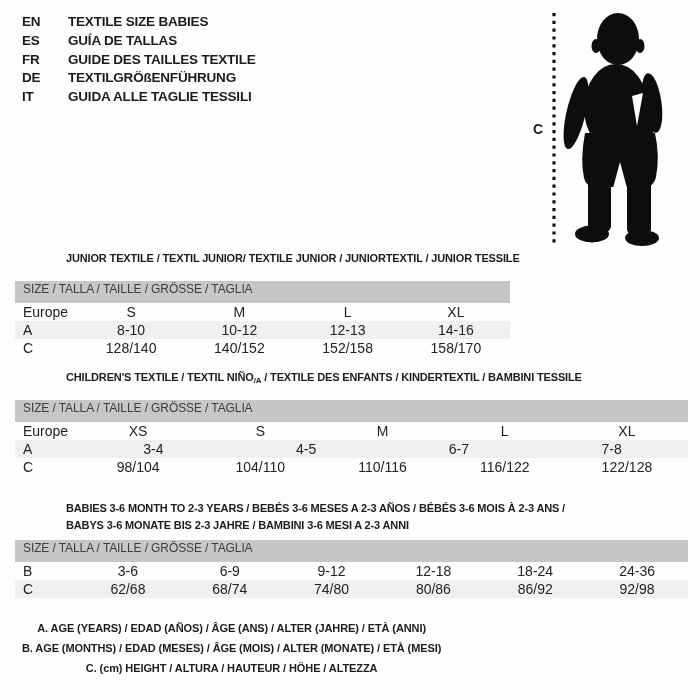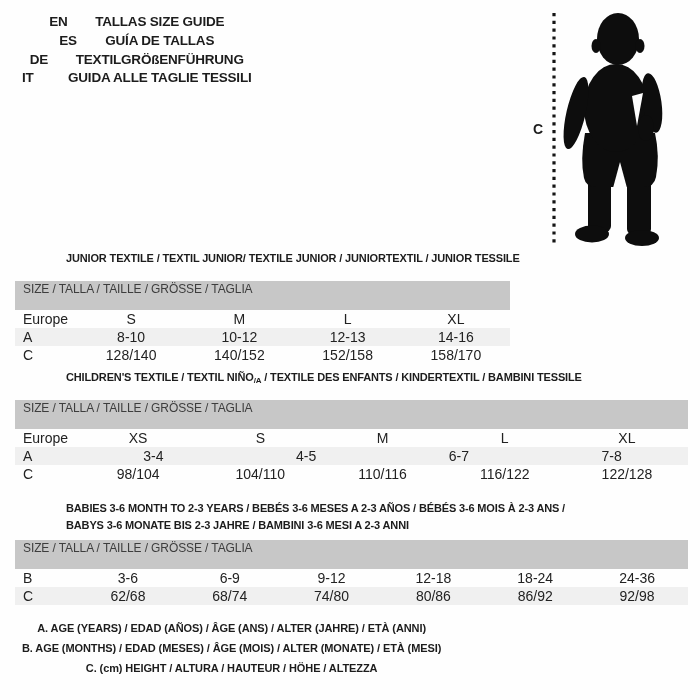--- a/index.html
+++ b/index.html
@@ -10,61 +10,65 @@
     background: #fefefe;
     font-family: "Liberation Sans", sans-serif;
     color: #1c1c1c;
     overflow: hidden;
     position: relative;
   }
   .abs { position: absolute; }
 
   
   .lang-list { left: 22px; top: 13px; }
-  .lang-row { display: flex; font-weight: bold; font-size: 13.5px; line-height: 18.8px; letter-spacing: -0.2px; justify-content: center; }
+  .lang-row { display: flex; font-weight: bold; font-size: 13.5px; line-height: 18.8px; letter-spacing: -0.2px; }
   .lang-code { width: 46px; }
 
   
   .figure-box { left: 530px; top: 8px; width: 170px; height: 240px; }
   .height-label { left: 533px; top: 121px; font-weight: bold; font-size: 14px; }
 
   
   .table-title { left: 22px; font-weight: bold; font-size: 11px; letter-spacing: -0.15px; white-space: nowrap; margin-left: 44px; }
   .table-title .subsize { font-size: 8px; vertical-align: -2px; }
   .size-table { left: 15px; }
   .t1 { width: 495px; }
   .t23 { width: 673px; }
   .bar {
     background: #c7c7c7;
-    height: 29px;
+    height: 22px;
     line-height: 17px;
     padding-left: 8px;
     font-size: 12px;
     color: #3d3d3d;
     letter-spacing: -0.1px;
   }
   .trow { display: flex; height: 18px; line-height: 18px; font-size: 14px; color: #222; }
   .trow.shaded { background: #f0f0f0; }
   .tlabel { width: 62px; padding-left: 8px; box-sizing: border-box; }
   .tcell { flex: 1; text-align: center; }
 
   
   .legend { left: 22px; top: 618px; font-weight: bold; font-size: 11px; line-height: 20px; letter-spacing: -0.1px; text-align: center; }
 </style>
 </head>
 <body>
 
 <div class="abs lang-list">
   <div class="lang-row">
     <span class="lang-code">EN</span>
-    <span>TALLAS SIZE GUIDE</span>
+    <span>TEXTILE SIZE BABIES</span>
   </div>
   <div class="lang-row">
     <span class="lang-code">ES</span>
     <span>GUÍA DE TALLAS</span>
+  </div>
+  <div class="lang-row">
+    <span class="lang-code">FR</span>
+    <span>GUIDE DES TAILLES TEXTILE</span>
   </div>
   <div class="lang-row">
     <span class="lang-code">DE</span>
     <span>TEXTILGRÖßENFÜHRUNG</span>
   </div>
   <div class="lang-row">
     <span class="lang-code">IT</span>
     <span>GUIDA ALLE TAGLIE TESSILI</span>
   </div>
 </div>

